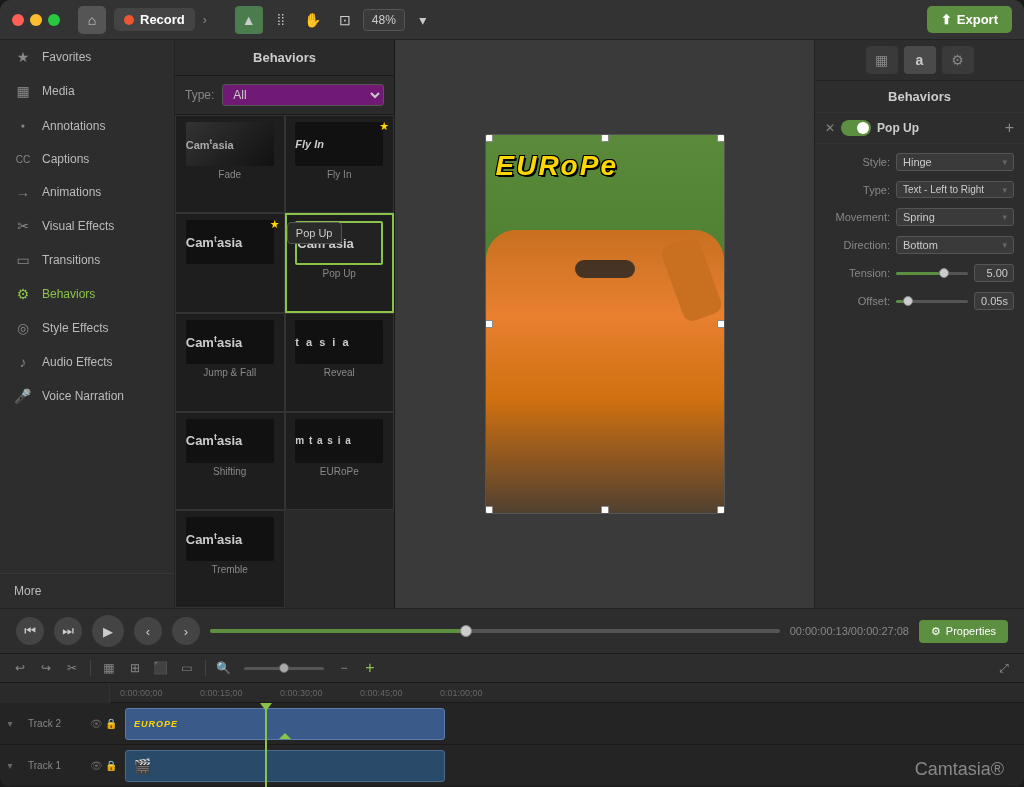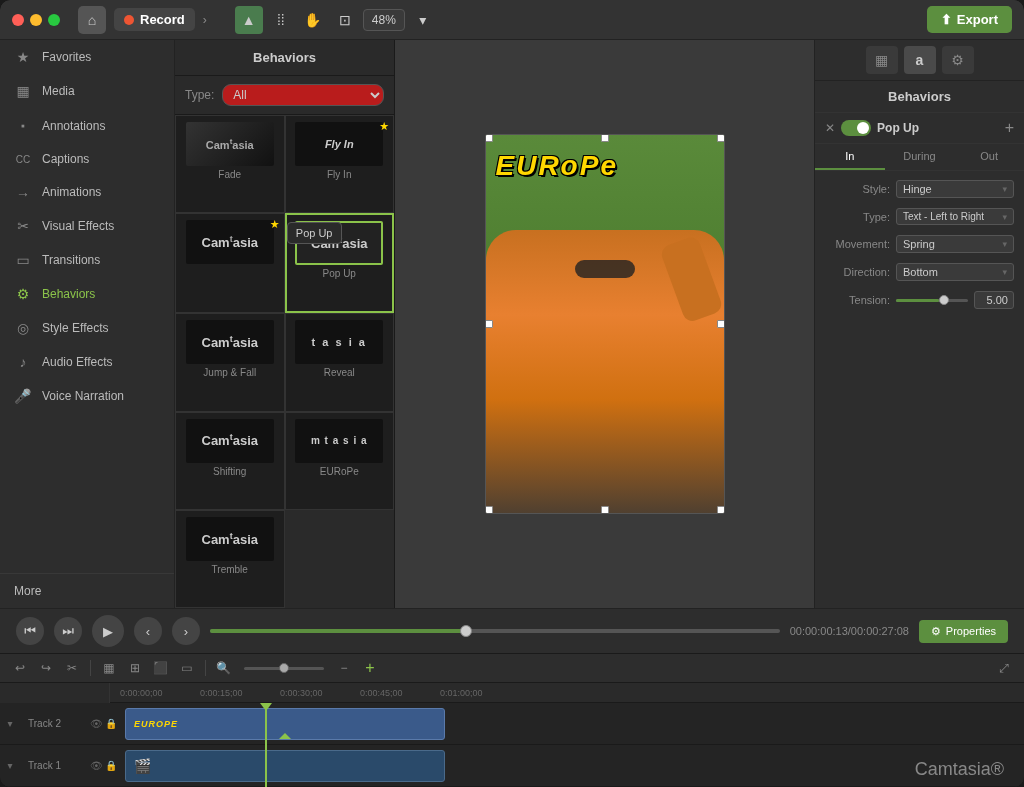--- a/index.html
+++ b/index.html
@@ -105,36 +105,36 @@
     .behaviors-header {
       padding: 10px; text-align: center; color: #ccc; font-size: 13px;
       font-weight: 600; border-bottom: 1px solid #1a1a1a;
     }
     .type-row {
       display: flex; align-items: center; gap: 8px; padding: 8px 10px;
       border-bottom: 1px solid #1a1a1a;
     }
     .type-label { color: #888; font-size: 12px; }
     .type-select {
-      background: #b91c1c; border: 1px solid #555; color: #ccc;
-      font-size: 12px; padding: 2px 6px; border-radius: 9px; flex: 1;
+      background: #701a75; border: 1px solid #555; color: #ccc;
+      font-size: 12px; padding: 2px 6px; border-radius: 3px; flex: 1;
     }
     .behaviors-grid {
       display: grid; grid-template-columns: 1fr 1fr; gap: 0;
       overflow-y: auto; flex: 1;
     }
     .behavior-item {
       background: #1e1e1e; border: 1px solid #333;
       display: flex; flex-direction: column; align-items: center;
       padding: 6px 4px; cursor: pointer; position: relative;
     }
     .behavior-item.selected { border: 2px solid #8bc34a; }
     .behavior-thumb {
       width: 88px; height: 44px; background: #111; border-radius: 2px;
-      display: flex; align-items: center; justify-content: center;
+      display: flex; align-items: center; 
       font-size: 13px; color: #ccc; font-weight: 700; overflow: hidden;
     }
     .behavior-name {
       font-size: 10px; color: #888; margin-top: 3px; text-align: center;
     }
     .star-icon {
       position: absolute; top: 4px; right: 4px;
       color: #ffd700; font-size: 11px;
     }
     
@@ -568,25 +568,20 @@
       </div>
       <div class="panel-title">Behaviors</div>
       <div class="behavior-row">
         <span class="close-x">✕</span>
         <div class="toggle-sw">
           <div class="toggle-knob"></div>
         </div>
         <span class="behavior-name-lbl">Pop Up</span>
         <span class="plus-btn">+</span>
       </div>
-      <div class="in-during-out">
-        <div class="ido-tab active">In</div>
-        <div class="ido-tab">During</div>
-        <div class="ido-tab">Out</div>
-      </div>
       <div class="properties-section">
 
         <div class="prop-row">
           <span class="prop-label">Style:</span>
           <div class="prop-value">
             <span>Hinge</span>
             <span class="chev">▾</span>
           </div>
         </div>
 
@@ -616,20 +611,28 @@
 
         <div class="prop-slider-row">
           <span class="prop-label">Tension:</span>
           <div class="prop-slider">
             <div class="prop-slider-fill" style="width:60%;"></div>
             <div class="prop-slider-knob" style="left:60%;"></div>
           </div>
           <div class="prop-num">5.00</div>
         </div>
 
+        <div class="prop-slider-row">
+          <span class="prop-label">Offset:</span>
+          <div class="prop-slider">
+            <div class="prop-slider-fill" style="width:10%;"></div>
+            <div class="prop-slider-knob" style="left:10%;"></div>
+          </div>
+          <div class="prop-num">0.05s</div>
+        </div>
       </div>
     </div>
   </div>
 
   <div class="playback-bar">
     <div class="pb-btn">⏮</div>
     <div class="pb-btn">⏭</div>
     <div class="pb-btn play">▶</div>
     <div class="pb-btn">‹</div>
     <div class="pb-btn">›</div>

